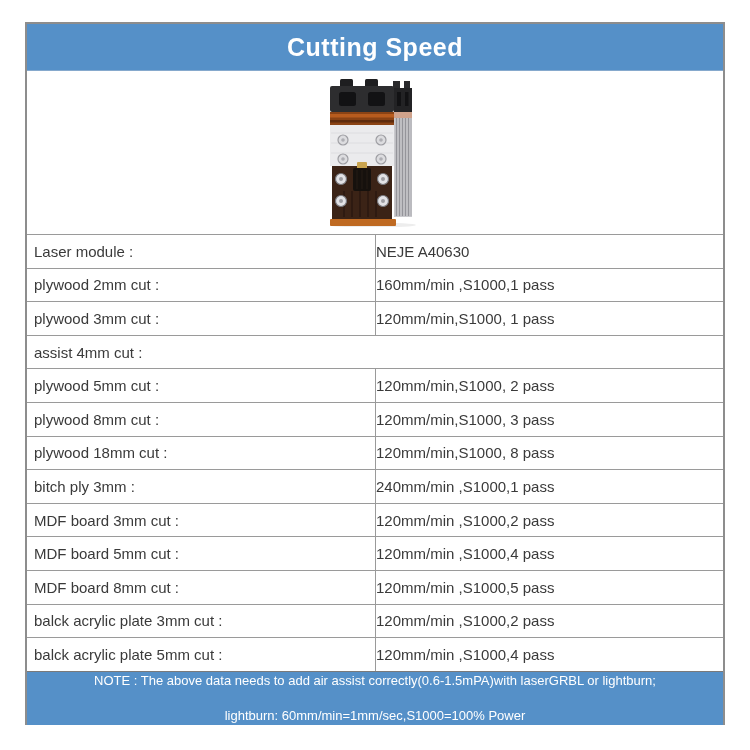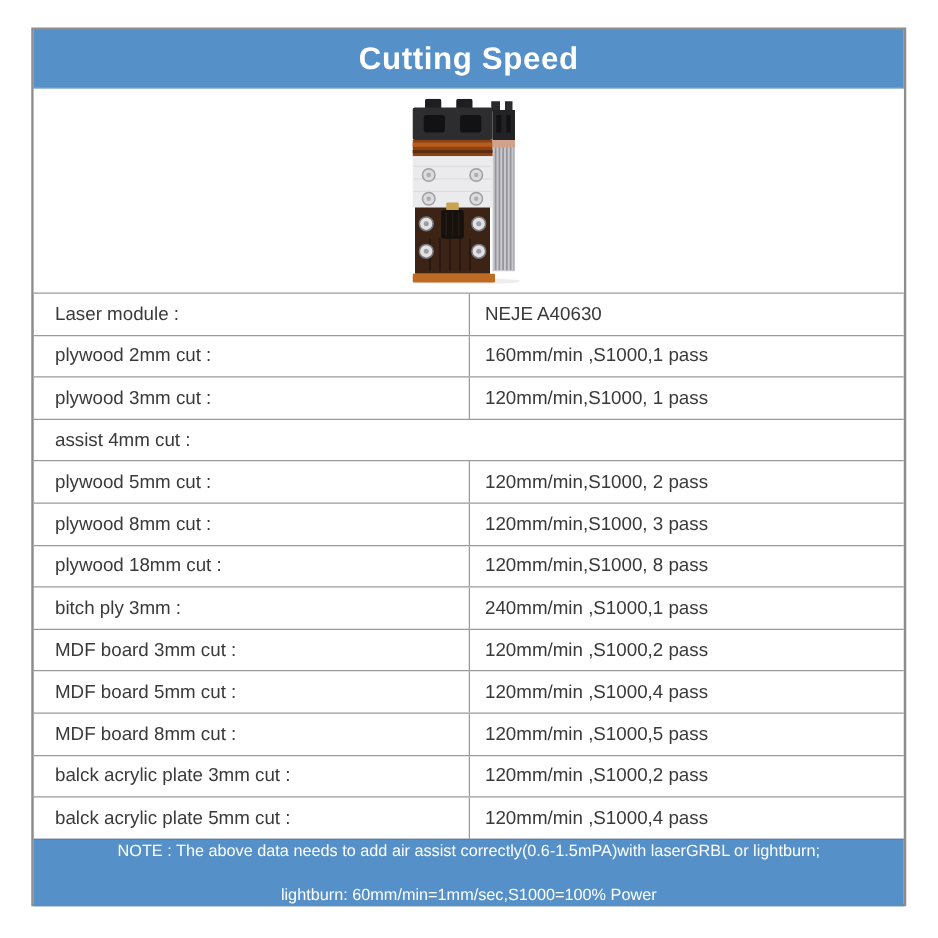--- a/index.html
+++ b/index.html
@@ -52,27 +52,26 @@
     display: flex;
     align-items: center;
     font-size: 15px;
     color: #3a3a3a;
     box-sizing: border-box;
     white-space: nowrap;
     overflow: hidden;
   }
   .cell.label {
     width: 348px;
-    padding-left: 17px;
+    padding-left: 7px;
     text-align: right;
   }
   .cell.value {
     flex: 1;
     border-left: 1px solid #9a9a9a;
-    padding-left: 12px;
   }
   .footer-bar {
     height: 53px;
     background: #5590c8;
     border-top: 1px solid #7a7a7a;
     color: #ffffff;
     font-size: 13px;
     display: flex;
     flex-direction: column;
     align-items: center;

